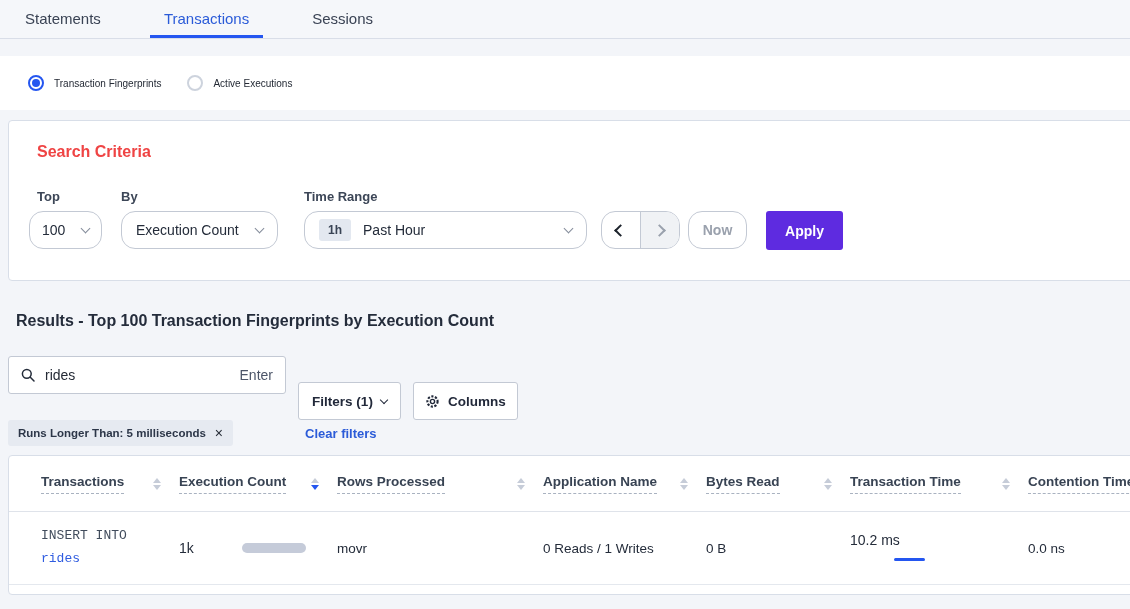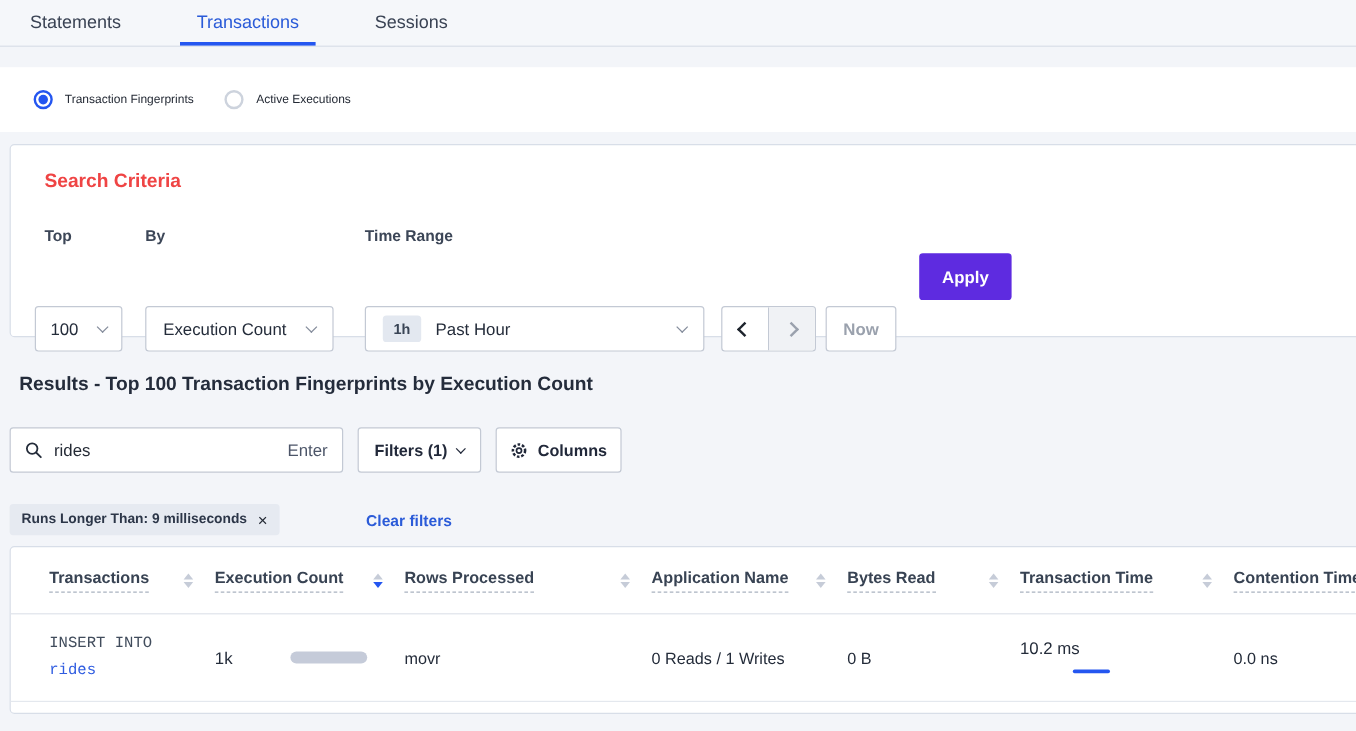--- a/index.html
+++ b/index.html
@@ -44,22 +44,22 @@
   .radio-label { font-size:10px; color:#242a35; }
 
   
   .card1 {
     top:120px; left:8px; right:-4px; height:161px;
     background:#fff; border:1px solid #d8dee8; border-radius:4px;
   }
   .card-title { position:absolute; left:28px; top:22px; font-size:16px; font-weight:700; color:#ef4444; }
   .ctrl-label { position:absolute; top:68px; font-size:13px; font-weight:700; color:#3c4657; }
   .ctrl { position:absolute; top:90px; height:38px; background:#fff;
-          border:1px solid #c3c9d4; border-radius:3px; display:flex; align-items:center;
-          font-size:14px; color:#242c3a; cursor:pointer;margin-top:44px; }
+          border:1px solid #c3c9d4; border-radius:14px; display:flex; align-items:center;
+          font-size:14px; color:#242c3a; cursor:pointer; }
   .chev { display:inline-block; width:7px; height:7px;
           border-right:1.6px solid #848c9b; border-bottom:1.6px solid #848c9b; }
   .chev.down  { transform:rotate(45deg); margin-top:-3px; }
   .chev.left  { transform:rotate(135deg); }
   .chev.right { transform:rotate(-45deg); }
   .sel-top { left:20px; width:73px; padding:0 12px; justify-content:space-between; }
   .sel-by  { left:112px; width:157px; padding:0 14px; justify-content:space-between; }
   .sel-time{ left:295px; width:283px; padding:0 14px; justify-content:flex-start; gap:12px; }
   .sel-time .chev { margin-left:auto; }
   .badge-1h { background:#e3e8f0; border-radius:3px; font-size:12px; font-weight:700;
@@ -84,21 +84,21 @@
     border-radius:3px; display:flex; align-items:center; padding:0 12px; gap:10px;
   }
   .searchbox input {
     border:none; outline:none; flex:1; font-size:14px; color:#242a35;
     font-family:inherit; background:transparent; min-width:0;
   }
   .enter-hint { font-size:14px; color:#4c5568; flex:none; }
   .btn-light {
     height:38px; background:#fff; border:1px solid #c3c9d4; border-radius:3px;
     display:flex; align-items:center; justify-content:center; gap:8px;
-    font-size:13.5px; font-weight:700; color:#22293a; cursor:pointer; font-family:inherit;
+    font-size:13.5px; font-weight:700; color:#22293a; cursor:pointer; font-family:inherit;margin-top:26px;
   }
   .btn-filters { width:103px; }
   .btn-columns { width:105px; }
   .btn-filters .chev, .btn-columns-chev { border-color:#22293a; width:6px; height:6px; border-width:1.8px; }
 
   .chiprow { top:420px; left:8px; height:26px; display:flex; align-items:center; gap:24px; }
   .chip {
     background:#e6eaf1; border-radius:3px; height:26px; display:flex; align-items:center;
     padding:0 10px; gap:9px; font-size:11.5px; font-weight:700; color:#2c3648;
   }
@@ -225,21 +225,21 @@
     <svg width="15" height="15" viewBox="0 0 15 15">
       <circle cx="7.5" cy="7.5" r="5.1" fill="none" stroke="#22293a" stroke-width="2.1" stroke-dasharray="2.2 1.5"></circle>
       <circle cx="7.5" cy="7.5" r="2.1" fill="none" stroke="#22293a" stroke-width="1.4"></circle>
     </svg>
     <span>Columns</span>
   </button>
 </div>
 
 <div class="abs chiprow">
   <div class="chip">
-    <span>Runs Longer Than: 9 milliseconds</span>
+    <span>Runs Longer Than: 5 milliseconds</span>
     <span class="chip-x">×</span>
   </div>
   <span class="clear-filters">Clear filters</span>
 </div>
 
 <section class="abs tablecard">
   <div class="tgrid thead">
     <div class="th">
       <span class="th-label">Transactions</span>
       <span class="sorter">

